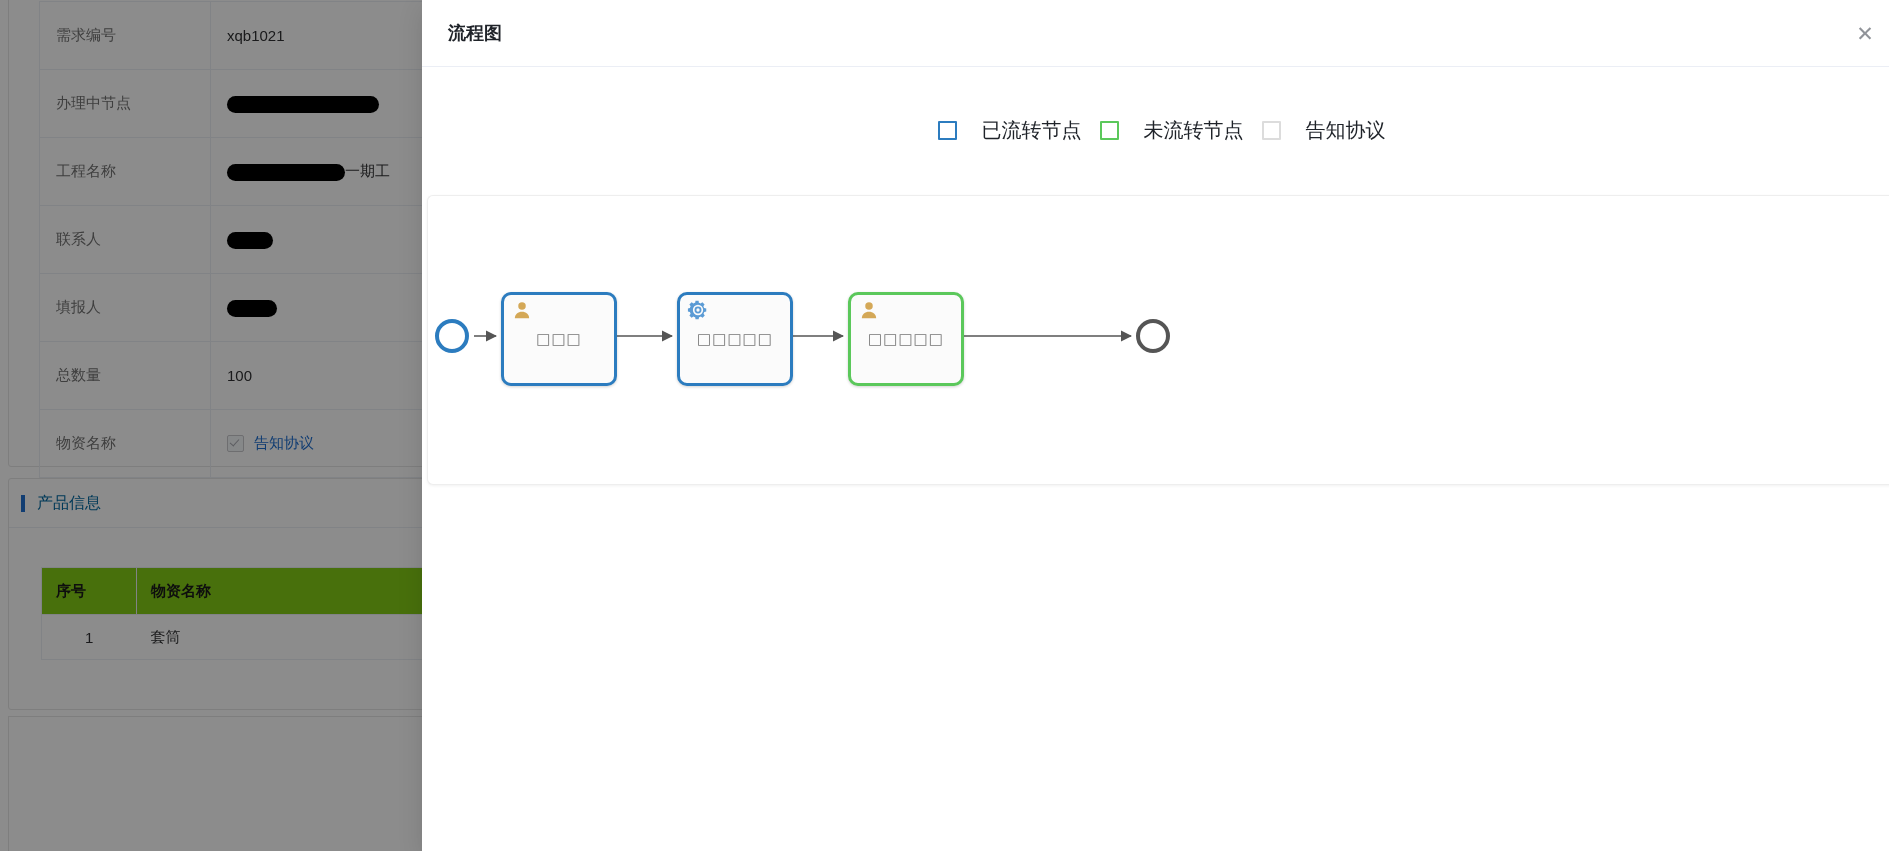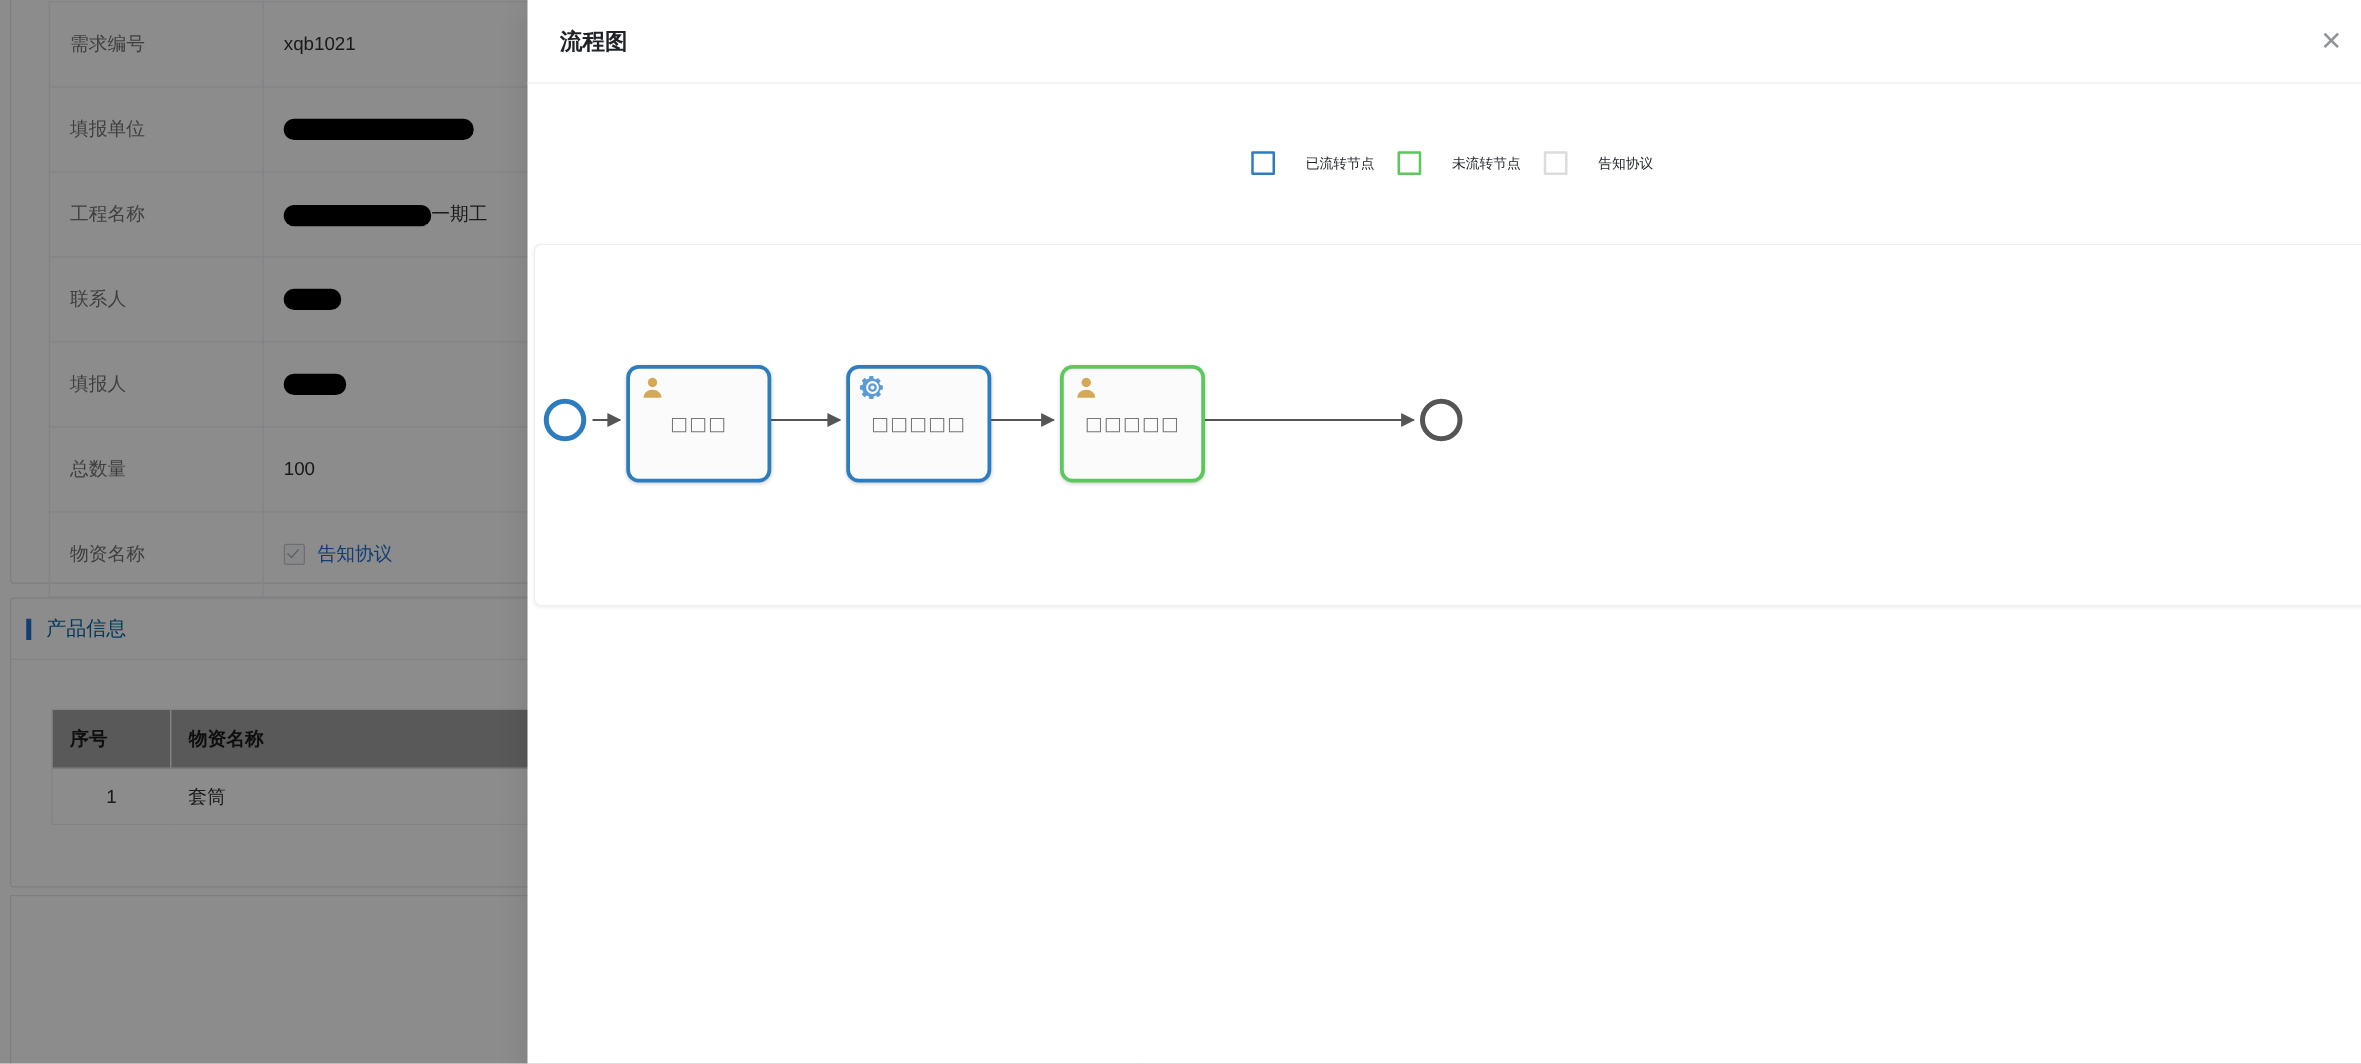--- a/index.html
+++ b/index.html
@@ -115,21 +115,21 @@
     table-layout: fixed;
     border: 1px solid #ebeef5;
   }
   .prod-table th {
     text-align: left;
     font-size: 15px;
     font-weight: bold;
     color: #1a1a1a;
     height: 46px;
     padding: 0 14px;
-    background: #a3a3a3;
+    background: #84cc16;
     border-bottom: 1px solid #ebeef5;
     border-right: 1px solid #ebeef5;
   }
   .prod-table th:last-child, .prod-table td:last-child { border-right: none; }
   .prod-table td {
     font-size: 15px;
     color: #303133;
     height: 44px;
     padding: 0 14px;
     border-bottom: 1px solid #ebeef5;
@@ -197,21 +197,21 @@
     height: 129px;
     display: flex;
     align-items: center;
     justify-content: center;
     gap: 18px;
   }
   .legend-item {
     display: flex;
     align-items: center;
     gap: 25px;
-    font-size: 11px;
+    font-size: 20px;
     color: #1f2329;
   }
   .legend-box {
     width: 15px; height: 15px;
     border: 2px solid #2c7cbf;
     background: #ffffff;
     border-radius: 1px;
     flex: none;
   }
   .legend-box.done    { border-color: #2c7cbf; }
@@ -274,21 +274,21 @@
 <div id="bg-page">
 
   <div class="bg-card" id="detail-card">
     <table class="info-table">
       <tbody>
         <tr>
           <td class="label">需求编号</td>
           <td class="value">xqb1021</td>
         </tr>
         <tr>
-          <td class="label">填报单位</td>
+          <td class="label">办理中节点</td>
           <td class="value"><span class="redact w1"></span></td>
         </tr>
         <tr>
           <td class="label">工程名称</td>
           <td class="value"><span class="redact w2"></span><span>一期工</span></td>
         </tr>
         <tr>
           <td class="label">联系人</td>
           <td class="value"><span class="redact w3"></span></td>
         </tr>

